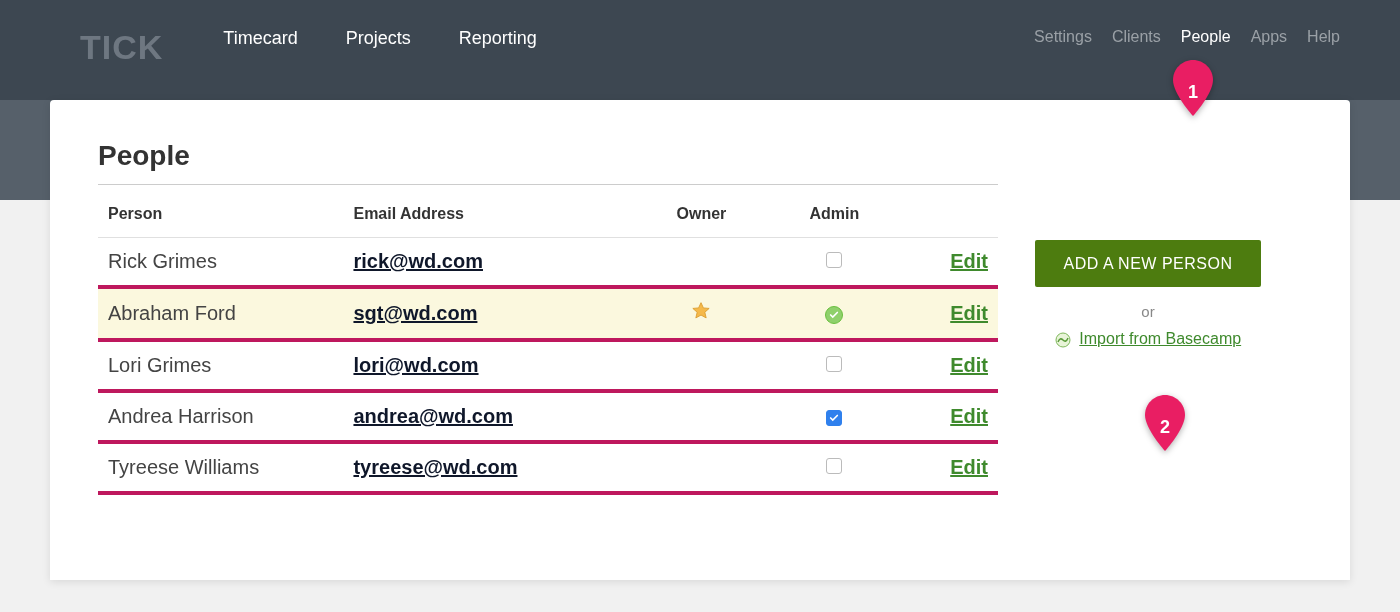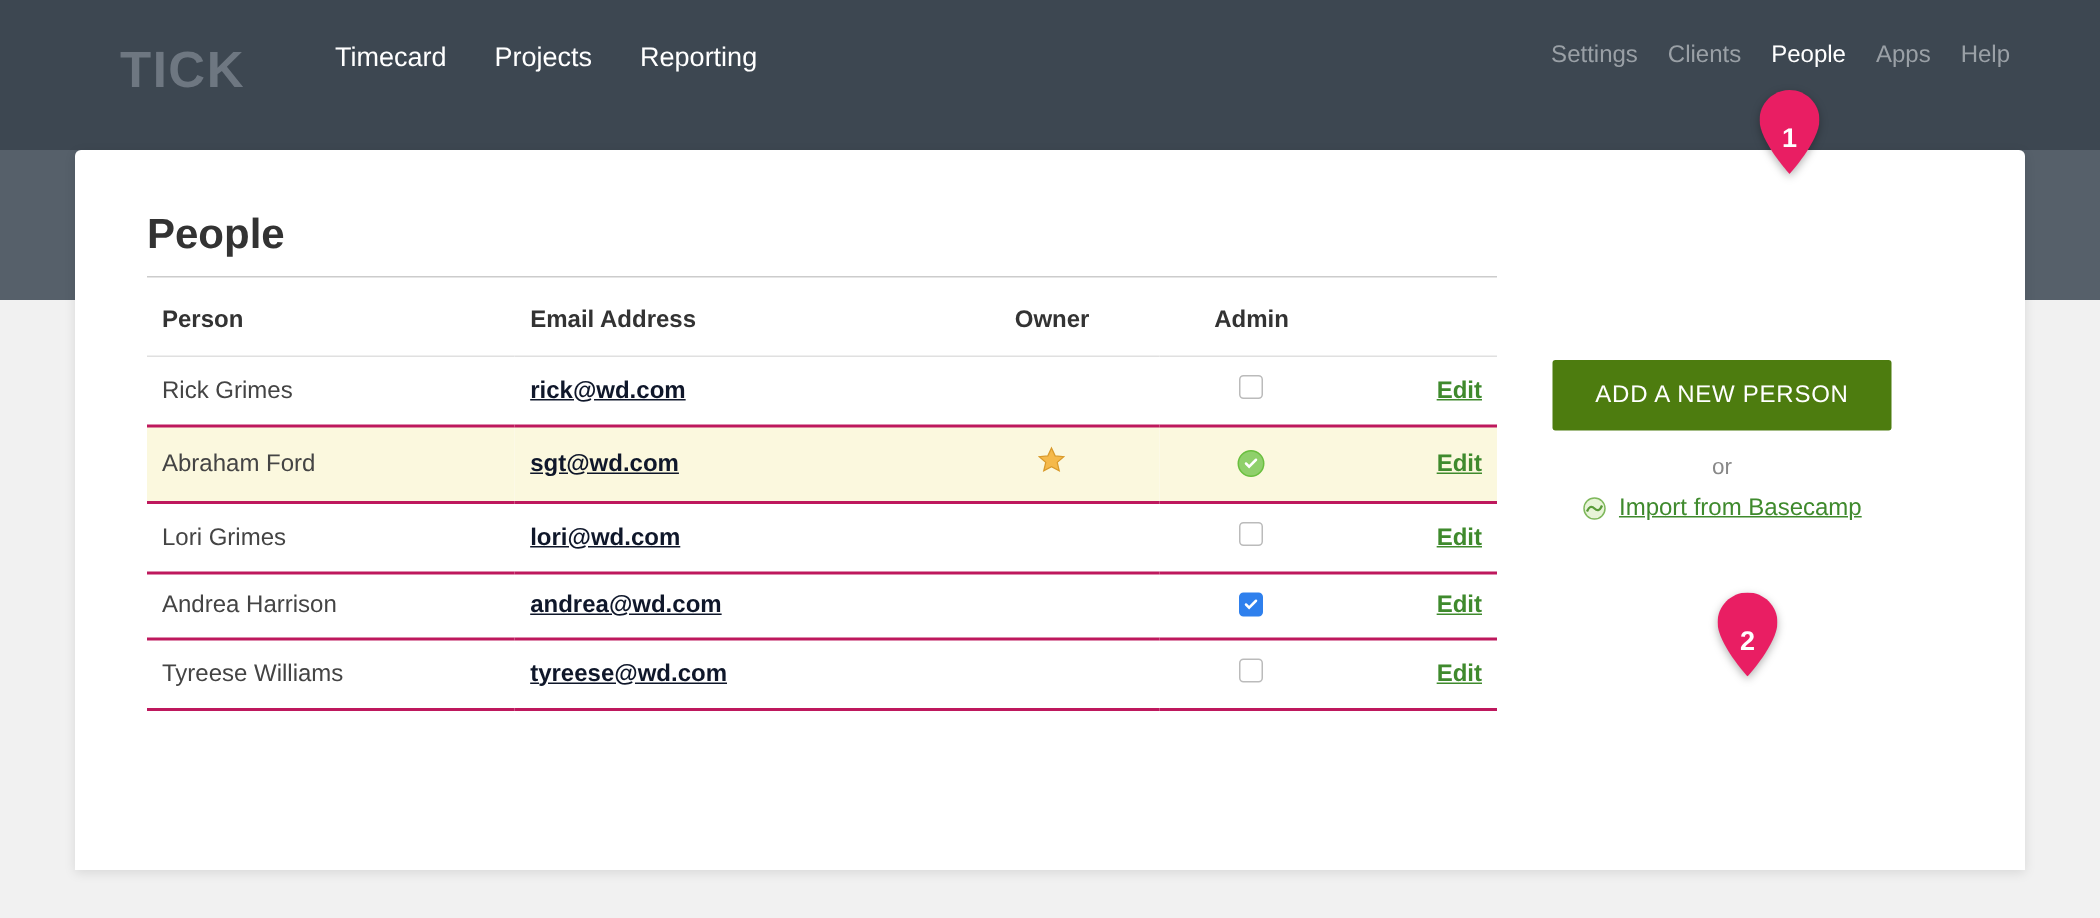--- a/index.html
+++ b/index.html
@@ -13,21 +13,21 @@
     position: relative;
     z-index: 1;
   }
   .logo {
     color: #6e7781;
     font-weight: 700;
     font-size: 34px;
     letter-spacing: 1px;
     margin-right: 60px;
   }
-  .main-nav { display: flex; gap: 32px; }
+  .main-nav { display: flex; gap: 48px; }
   .main-nav a {
     color: #fff;
     font-size: 18px;
     text-decoration: none;
     cursor: pointer;
   }
   .right-nav {
     margin-left: auto;
     display: flex;
     gap: 20px;
@@ -77,23 +77,23 @@
     text-align: left;
     font-size: 16px;
     font-weight: 700;
     color: #333;
     padding: 14px 10px;
     border-bottom: 1px solid #e0e0e0;
   }
   table.people th.center { text-align: center; }
   table.people td {
     padding: 12px 10px;
-    font-size: 16px;
+    font-size: 20px;
     color: #444;
-    border-bottom: 2px solid #be185d;
+    border-bottom: 4px solid #be185d;
     vertical-align: middle;
   }
   table.people tr.highlight td { background: #fbf8de; margin-left: 32px; }
   .email-link {
     color: #0f172a;
     font-weight: 700;
     text-decoration: underline;
     cursor: pointer;
   }
   .edit-link {

